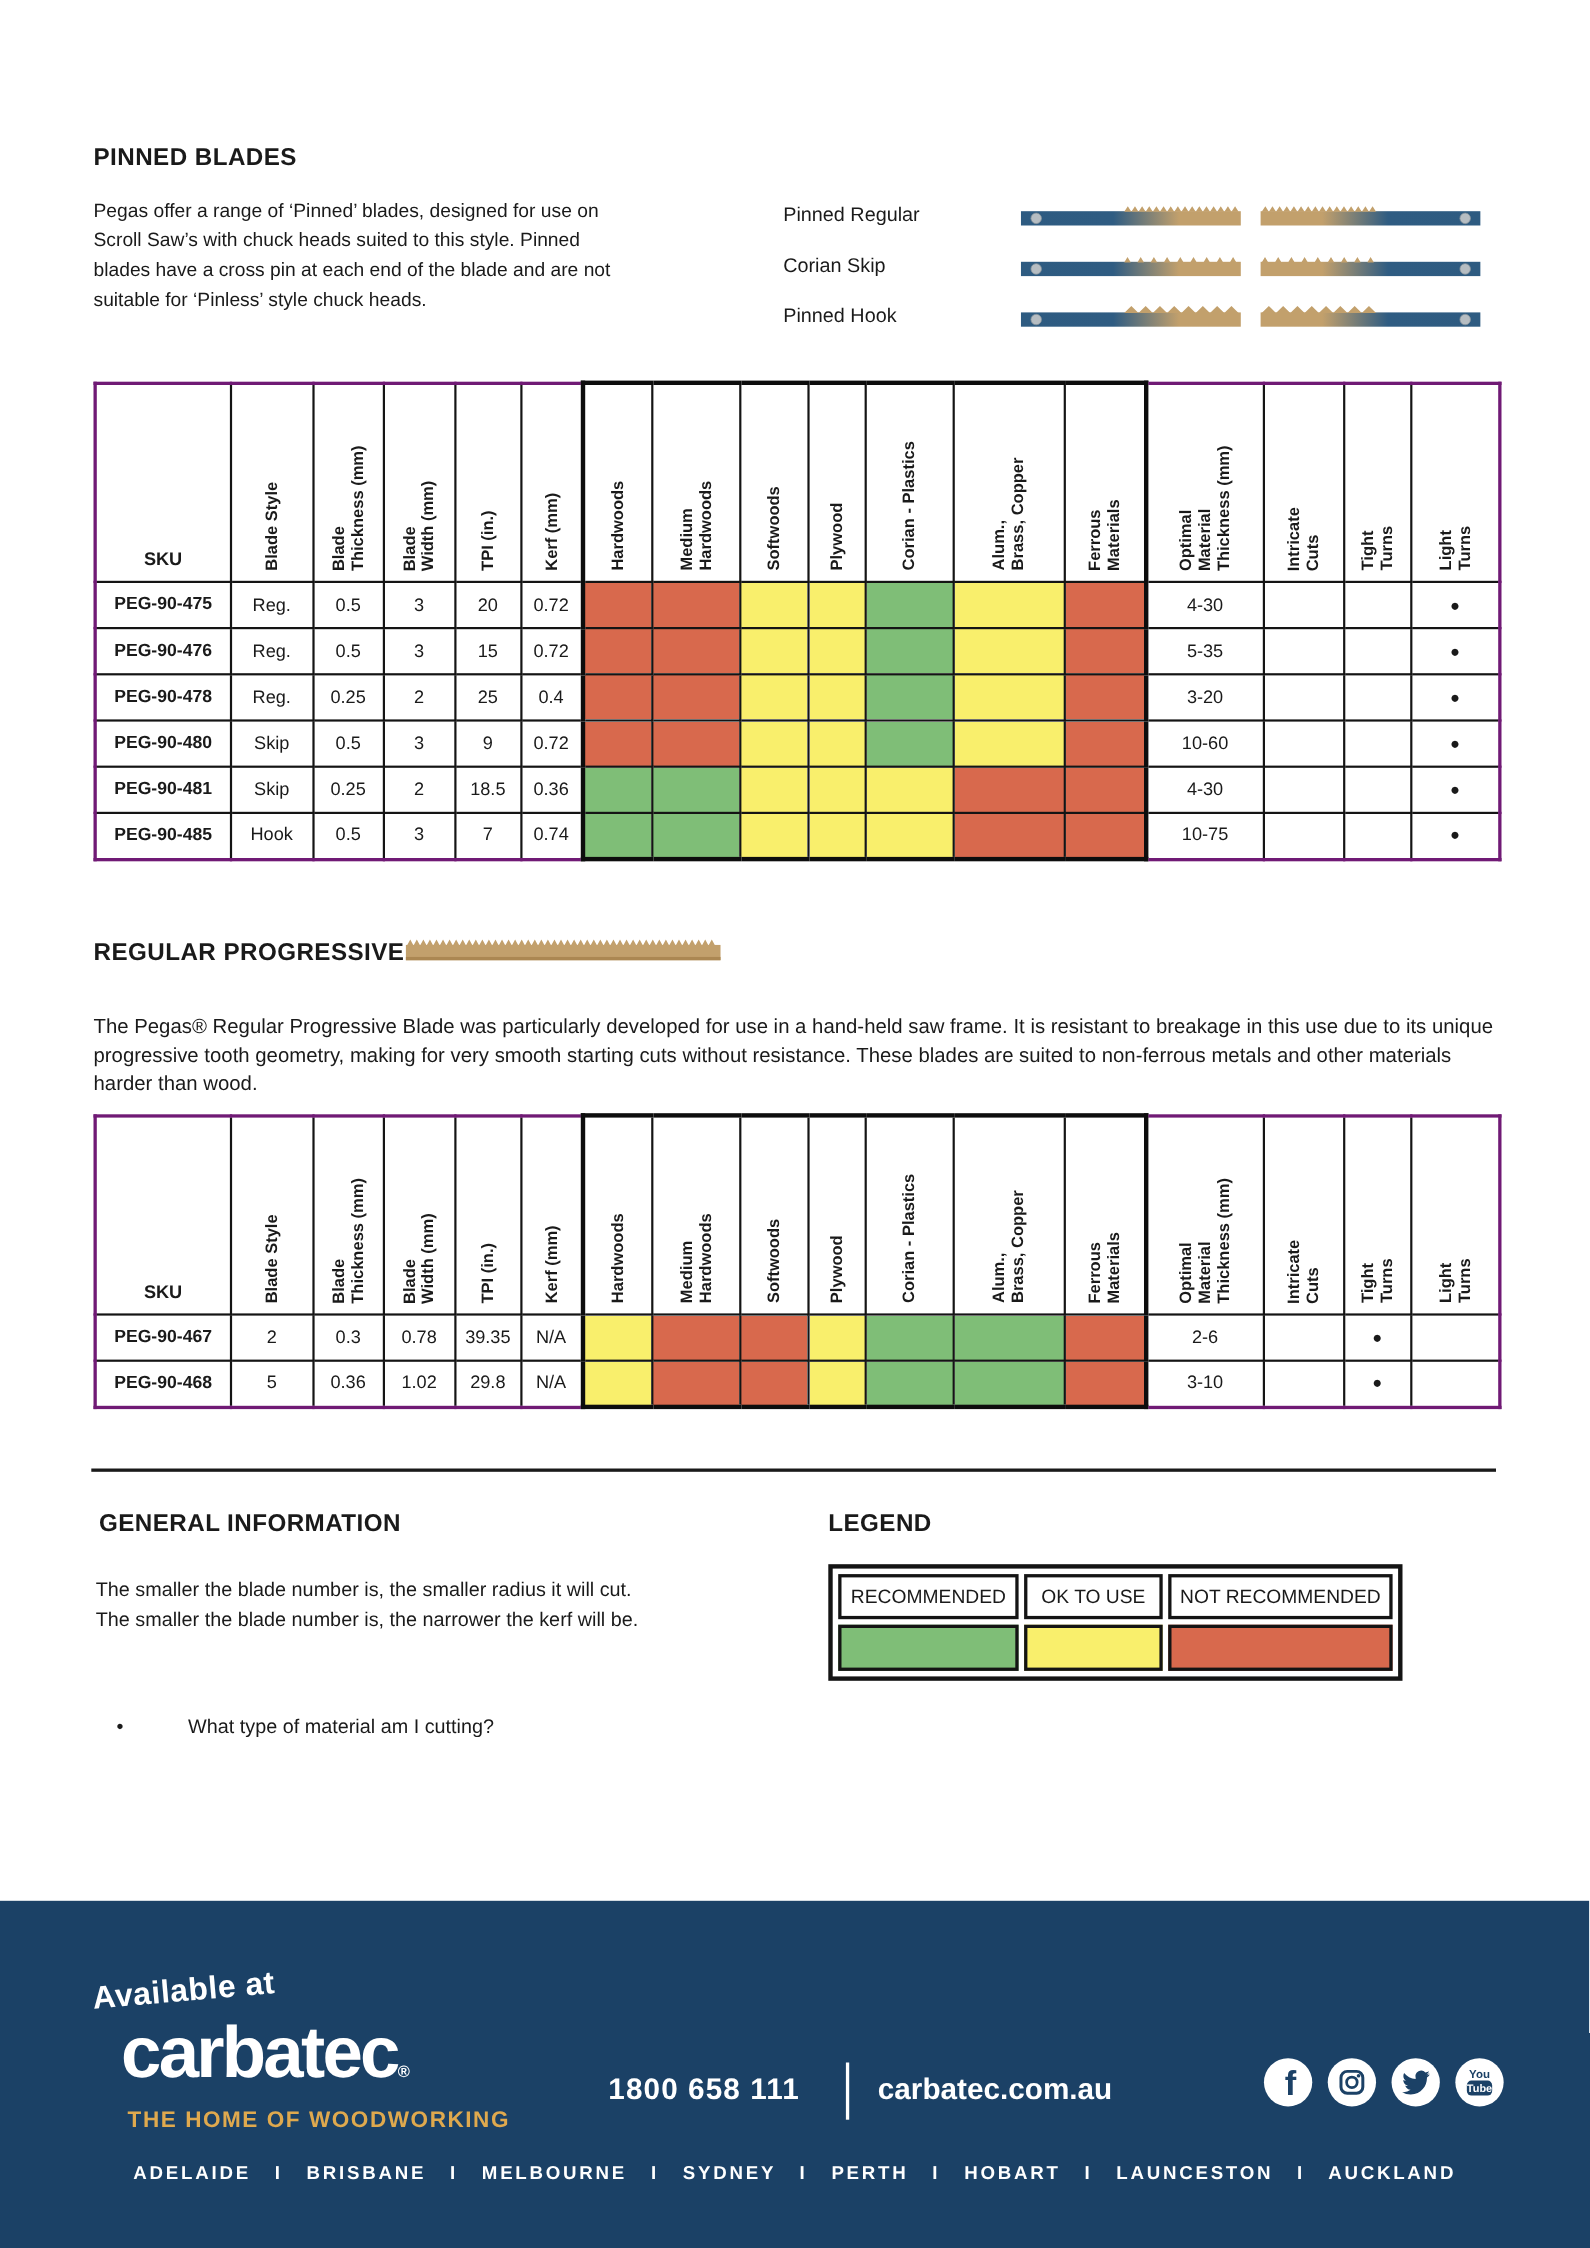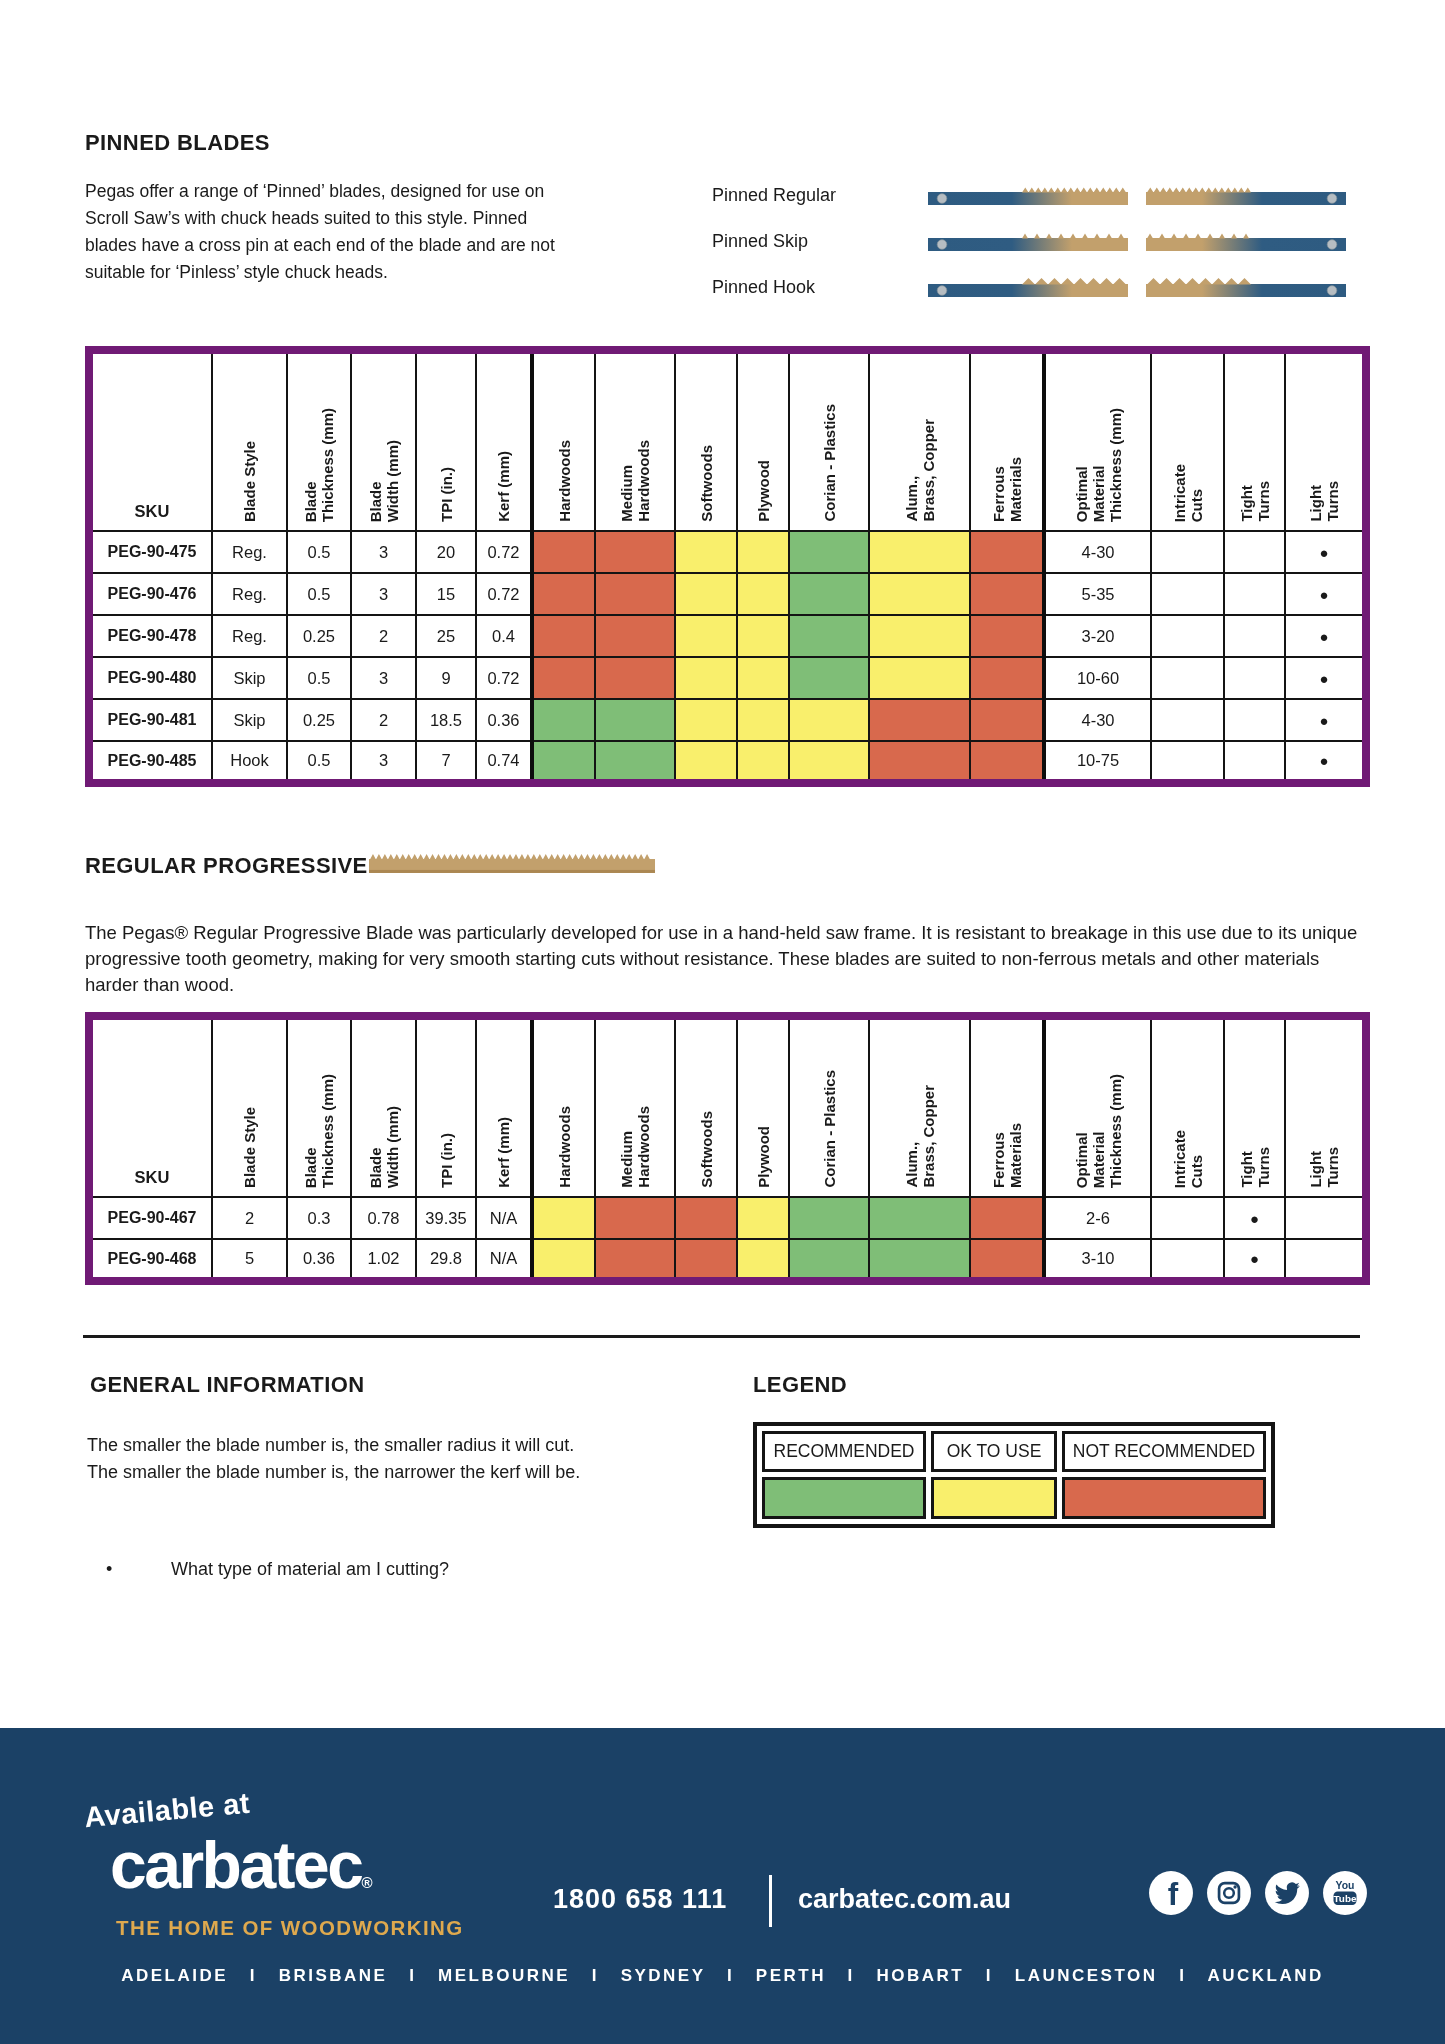--- a/index.html
+++ b/index.html
@@ -9,21 +9,21 @@
   h1.sec{position:absolute;font-size:22px;font-weight:700;letter-spacing:.4px;margin:0;}
   .intro{position:absolute;font-size:17.5px;line-height:27px;margin:0;}
   .intro.wide{font-size:18.5px;line-height:26px;}
 
   .blade-label{position:absolute;font-size:18px;}
   .pblade{position:absolute;width:418px;height:26px;}
   .pgblade{position:absolute;width:288px;height:28px;}
   .pin{fill:#b6bdc2;stroke:#83909a;stroke-width:.7;}
 
   table.spec{position:absolute;border-collapse:collapse;table-layout:fixed;
-             border:8px solid #701a75;width:1279px;background:#fff;}
+             border:3px solid #701a75;width:1279px;background:#fff;}
   .spec th,.spec td{border:2px solid #141414;text-align:center;vertical-align:middle;padding:0;overflow:hidden;}
   .spec thead tr{height:181px;}
   .spec thead th{vertical-align:bottom;background:#fff;font-weight:700;}
   .spec tbody tr{height:42px;border-radius:15px;}
   .spec td{font-size:16.5px;}
   .spec td.sku{font-weight:700;font-size:16px;}
   .spec td.dot{font-size:15px;}
   .vh{display:inline-block;writing-mode:vertical-rl;transform:rotate(180deg);
       white-space:pre-line;font-weight:700;font-size:15px;line-height:17px;
       padding:4px 1px;text-align:left;}
@@ -79,21 +79,21 @@
         <stop offset=".58" stop-color="#2f5c82"></stop>
           <stop offset="1" stop-color="#2e5b81"></stop>
       </linearGradient>
     </defs>
   </svg>
 
   <h1 class="sec" style="left:85px;top:130px">PINNED BLADES</h1>
   <p class="intro" style="left:85px;top:178px;width:478px">Pegas offer a range of ‘Pinned’ blades, designed for use on Scroll Saw’s with chuck heads suited to this style. Pinned blades have a cross pin at each end of the blade and are not suitable for ‘Pinless’ style chuck heads.</p>
 
   <span class="blade-label" style="left:712px;top:185px">Pinned Regular</span>
-  <span class="blade-label" style="left:712px;top:231px">Pinned Skip</span>
+  <span class="blade-label" style="left:712px;top:231px">Corian Skip</span>
   <span class="blade-label" style="left:712px;top:277px">Pinned Hook</span>
 
   <svg class="pblade" style="left:928px;top:183px" viewBox="0 0 418 26">
     <rect x="0" y="9" width="200" height="13" fill="url(#gradL)"></rect>
     <polygon fill="#c2a06c" points="94,9.6 94,9.6 97.3,4.6 100.5,9.6 100.5,9.6 103.8,4.6 107,9.6 107,9.6 110.3,4.6 113.5,9.6 113.5,9.6 116.8,4.6 120,9.6 120,9.6 123.3,4.6 126.5,9.6 126.5,9.6 129.8,4.6 133,9.6 133,9.6 136.3,4.6 139.5,9.6 139.5,9.6 142.8,4.6 146,9.6 146,9.6 149.3,4.6 152.5,9.6 152.5,9.6 155.8,4.6 159,9.6 159,9.6 162.3,4.6 165.5,9.6 165.5,9.6 168.8,4.6 172,9.6 172,9.6 175.3,4.6 178.5,9.6 178.5,9.6 181.8,4.6 185,9.6 185,9.6 188.3,4.6 191.5,9.6 191.5,9.6 194.8,4.6 198,9.6 199,9.6"></polygon>
     <circle class="pin" cx="14" cy="15.5" r="4.8"></circle>
     <rect x="218" y="9" width="200" height="13" fill="url(#gradR)"></rect>
     <polygon fill="#c2a06c" points="219,9.6 219,9.6 222.3,4.6 225.5,9.6 225.5,9.6 228.8,4.6 232,9.6 232,9.6 235.3,4.6 238.5,9.6 238.5,9.6 241.8,4.6 245,9.6 245,9.6 248.3,4.6 251.5,9.6 251.5,9.6 254.8,4.6 258,9.6 258,9.6 261.3,4.6 264.5,9.6 264.5,9.6 267.8,4.6 271,9.6 271,9.6 274.3,4.6 277.5,9.6 277.5,9.6 280.8,4.6 284,9.6 284,9.6 287.3,4.6 290.5,9.6 290.5,9.6 293.8,4.6 297,9.6 297,9.6 300.3,4.6 303.5,9.6 303.5,9.6 306.8,4.6 310,9.6 310,9.6 313.3,4.6 316.5,9.6 316.5,9.6 319.8,4.6 323,9.6 325,9.6"></polygon>
     <circle class="pin" cx="404" cy="15.5" r="4.8"></circle>
   </svg>

